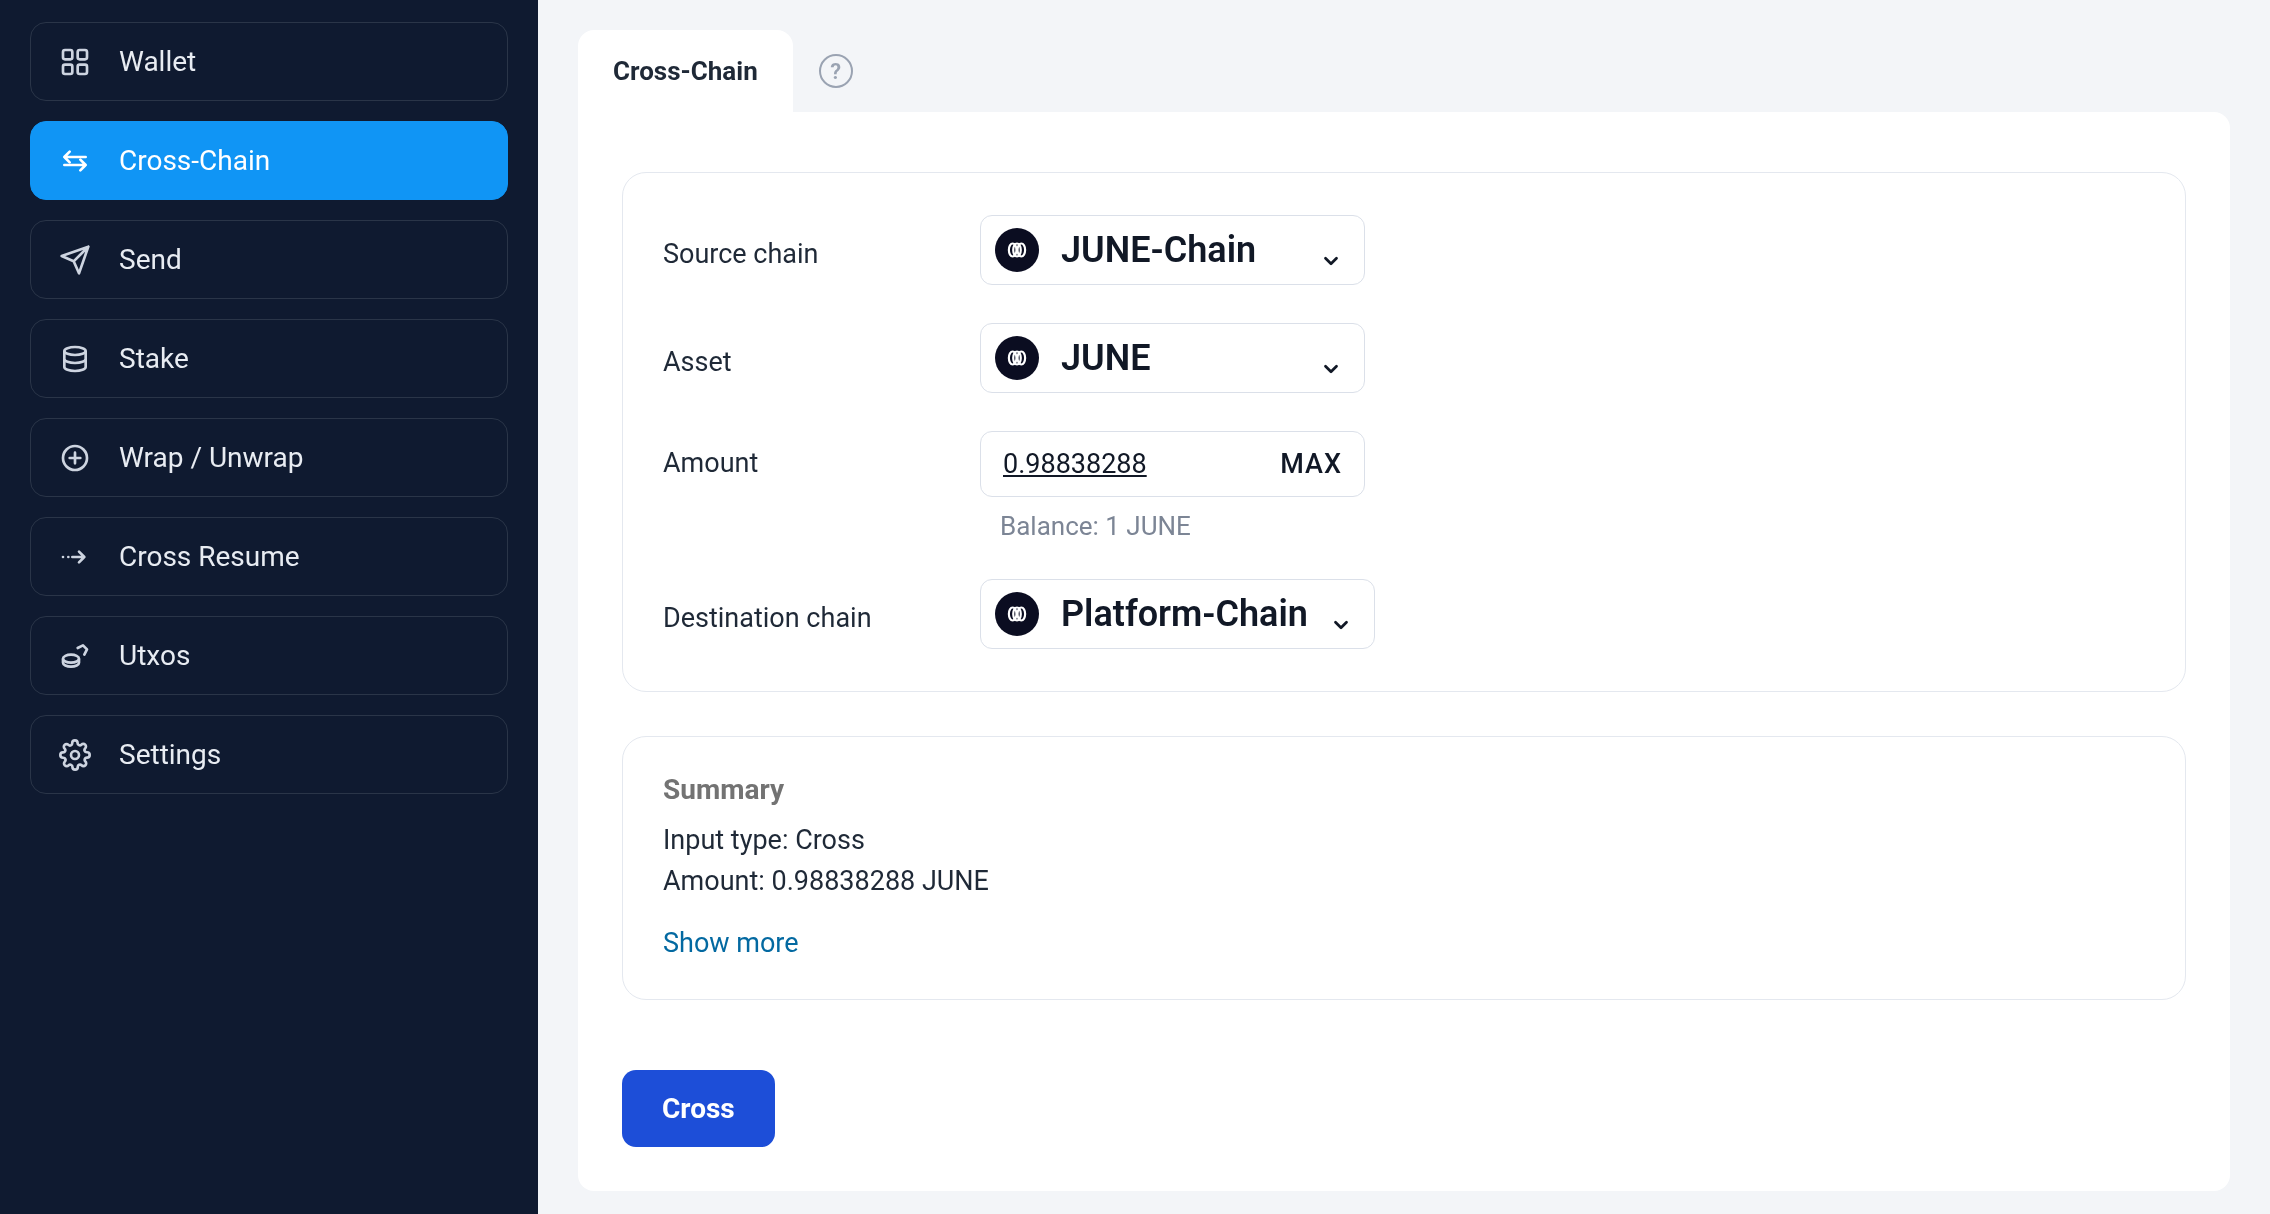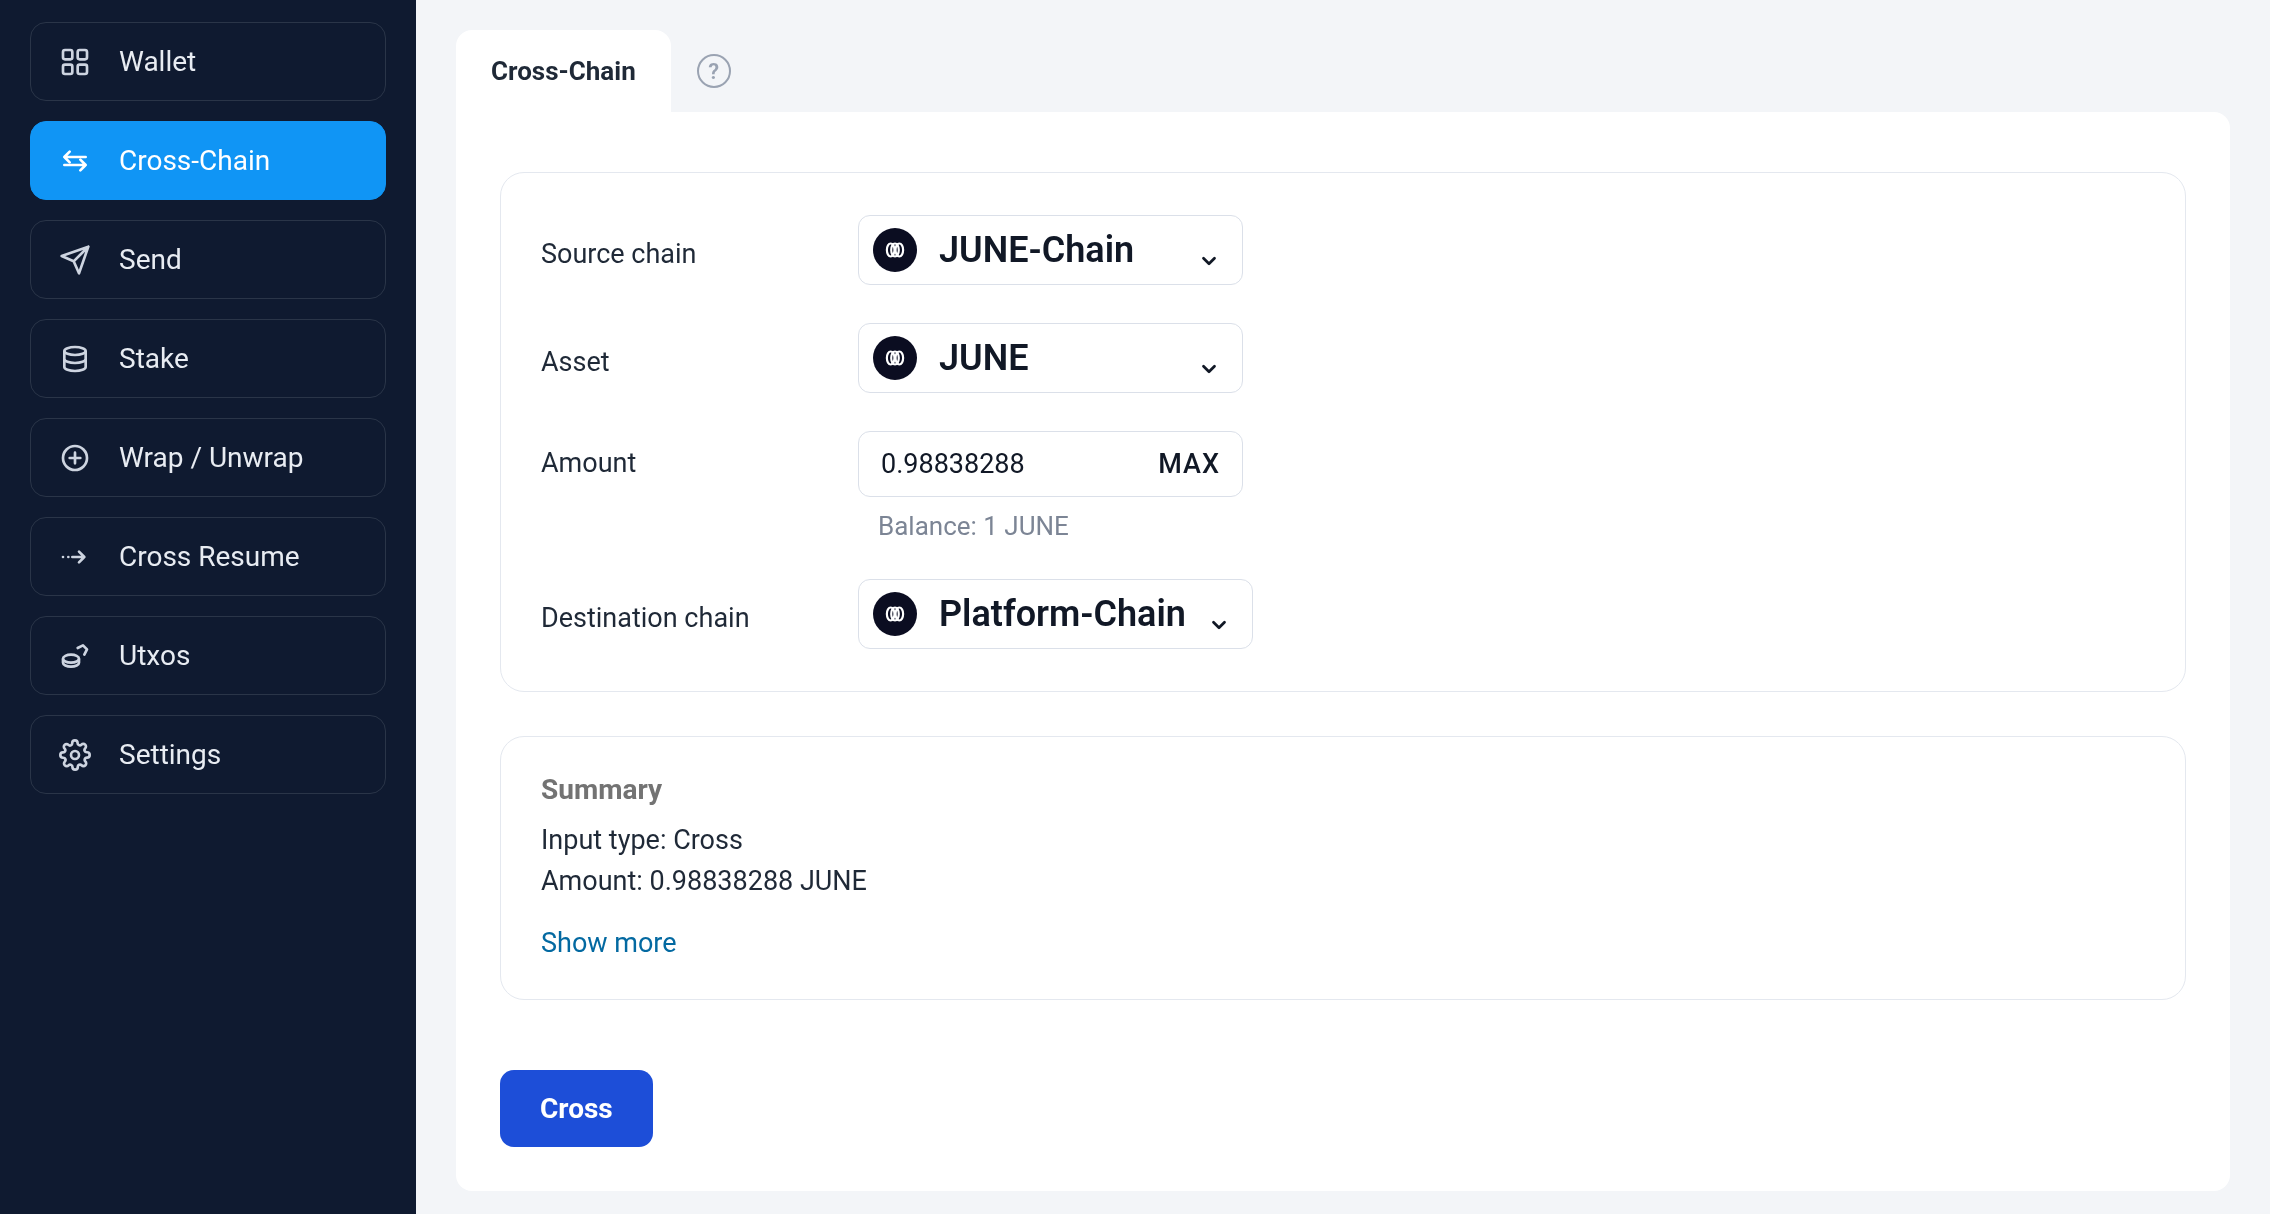--- a/index.html
+++ b/index.html
@@ -9,21 +9,21 @@
       font-family: -apple-system, BlinkMacSystemFont, "Segoe UI", Roboto, Helvetica, Arial, sans-serif;
     }
     body {
       display: flex;
       background: #f3f5f8;
       width: 2270px;
       height: 1214px;
       overflow: hidden;
     }
     .sidebar {
-      width: 416px;
+      width: 538px;
       background: #0f1a30;
       padding: 22px 30px;
       display: flex;
       flex-direction: column;
       gap: 20px;
       flex-shrink: 0;
     }
     .sidebar-item {
       display: flex;
       align-items: center;
@@ -177,20 +177,21 @@
       align-items: center;
       border: 1.5px solid #dbe0e9;
       border-radius: 12px;
       padding: 16px 22px;
       min-width: 385px;
       justify-content: space-between;
       font-size: 27px;
     }
     .amount-value {
       color: #111826;
+      text-decoration: underline;
     }
     .max-btn {
       color: #111826;
       font-weight: 500;
       cursor: pointer;
       letter-spacing: 1px;
     }
     .balance-text {
       font-size: 26px;
       color: #7c8595;

